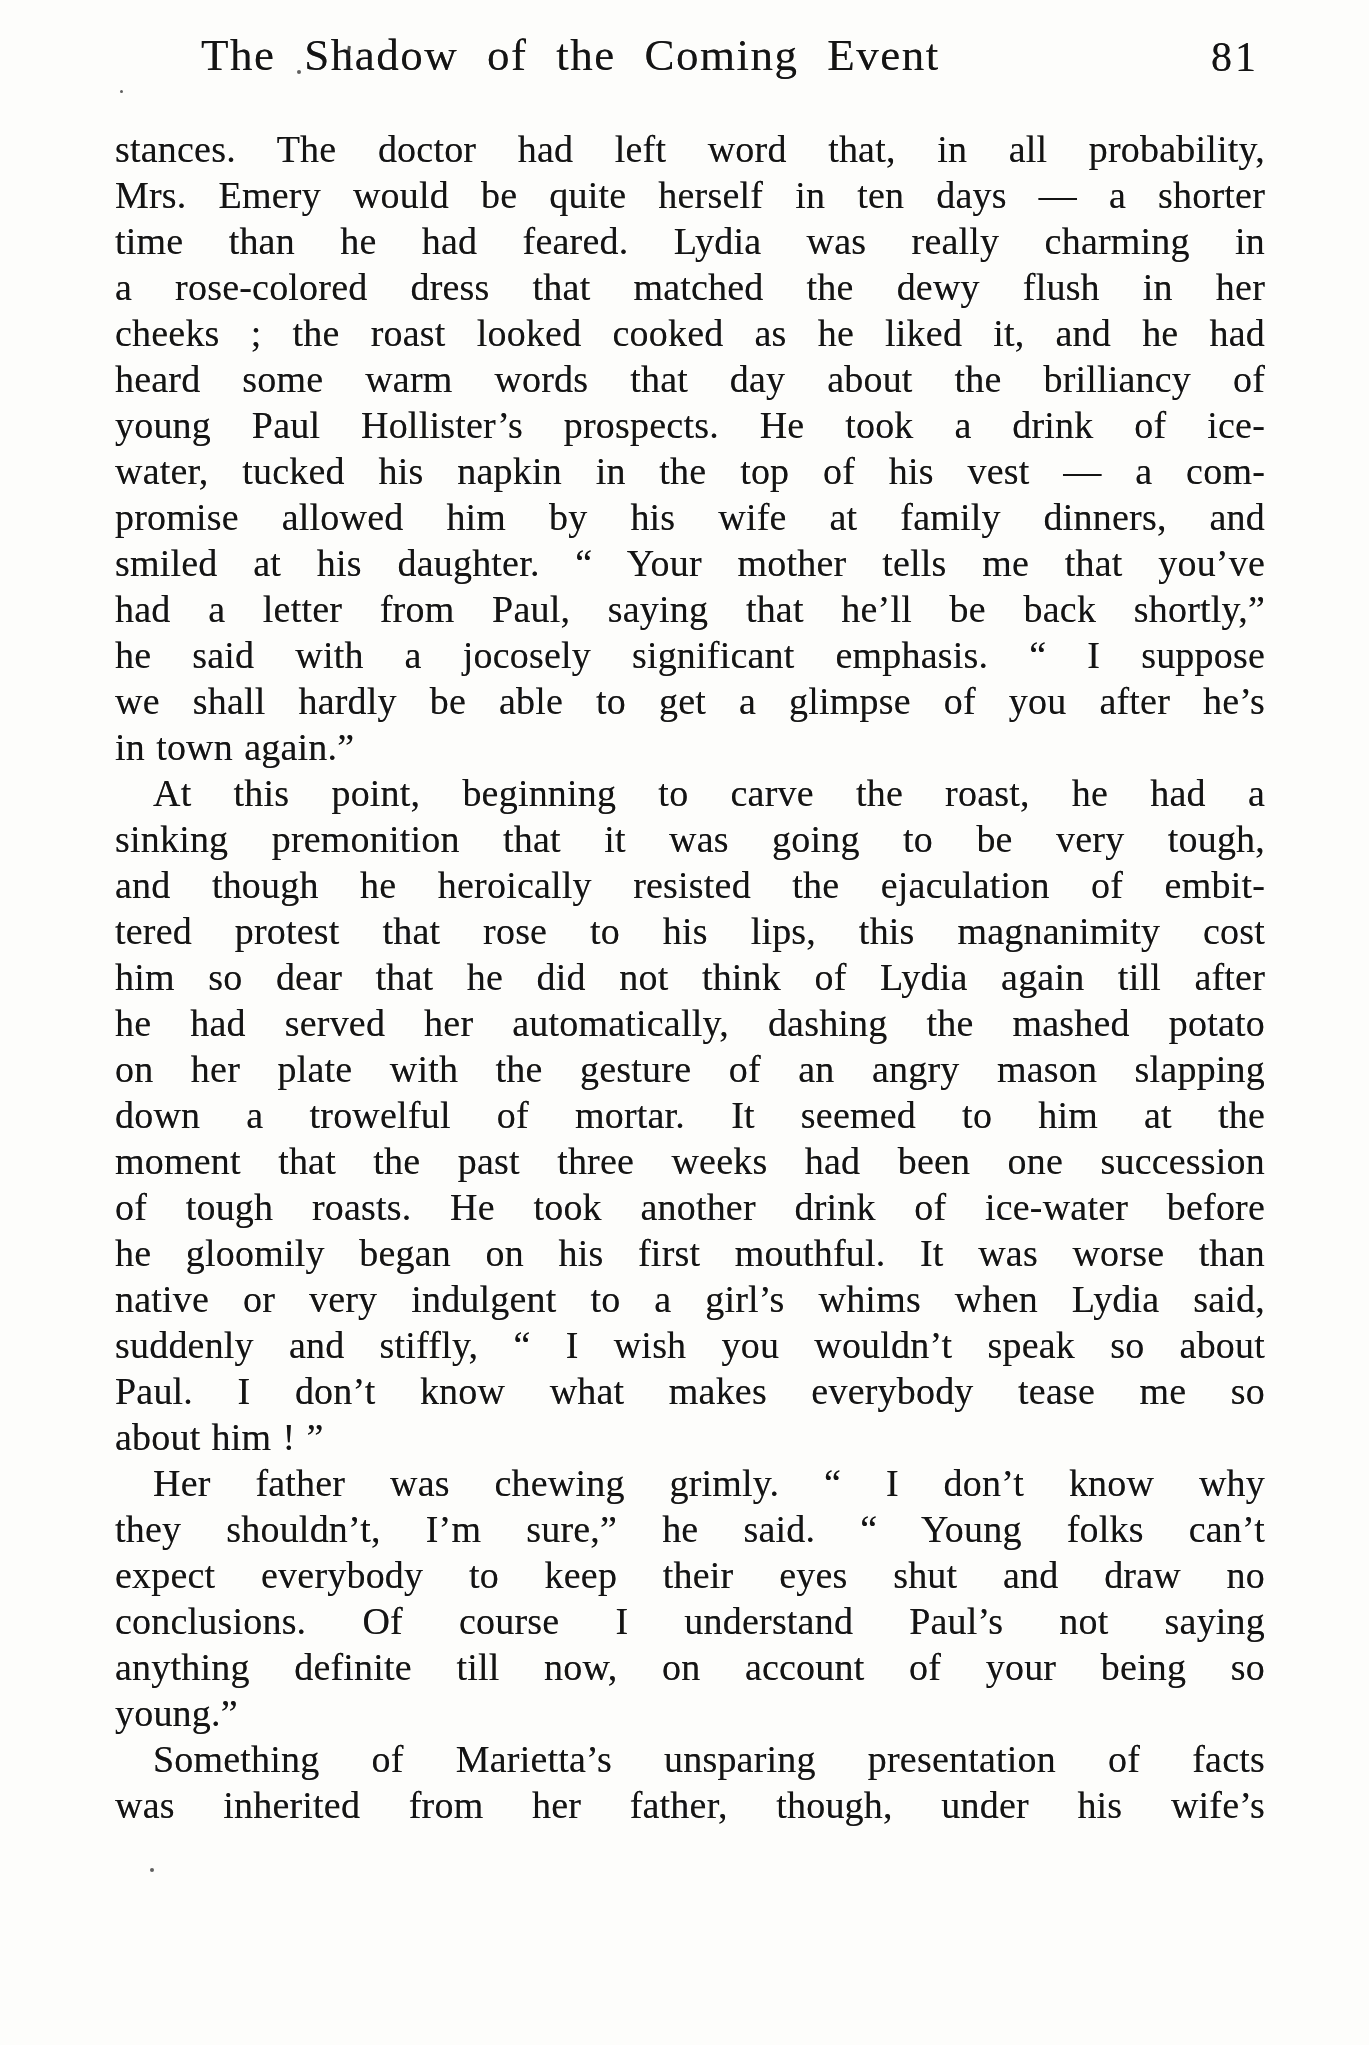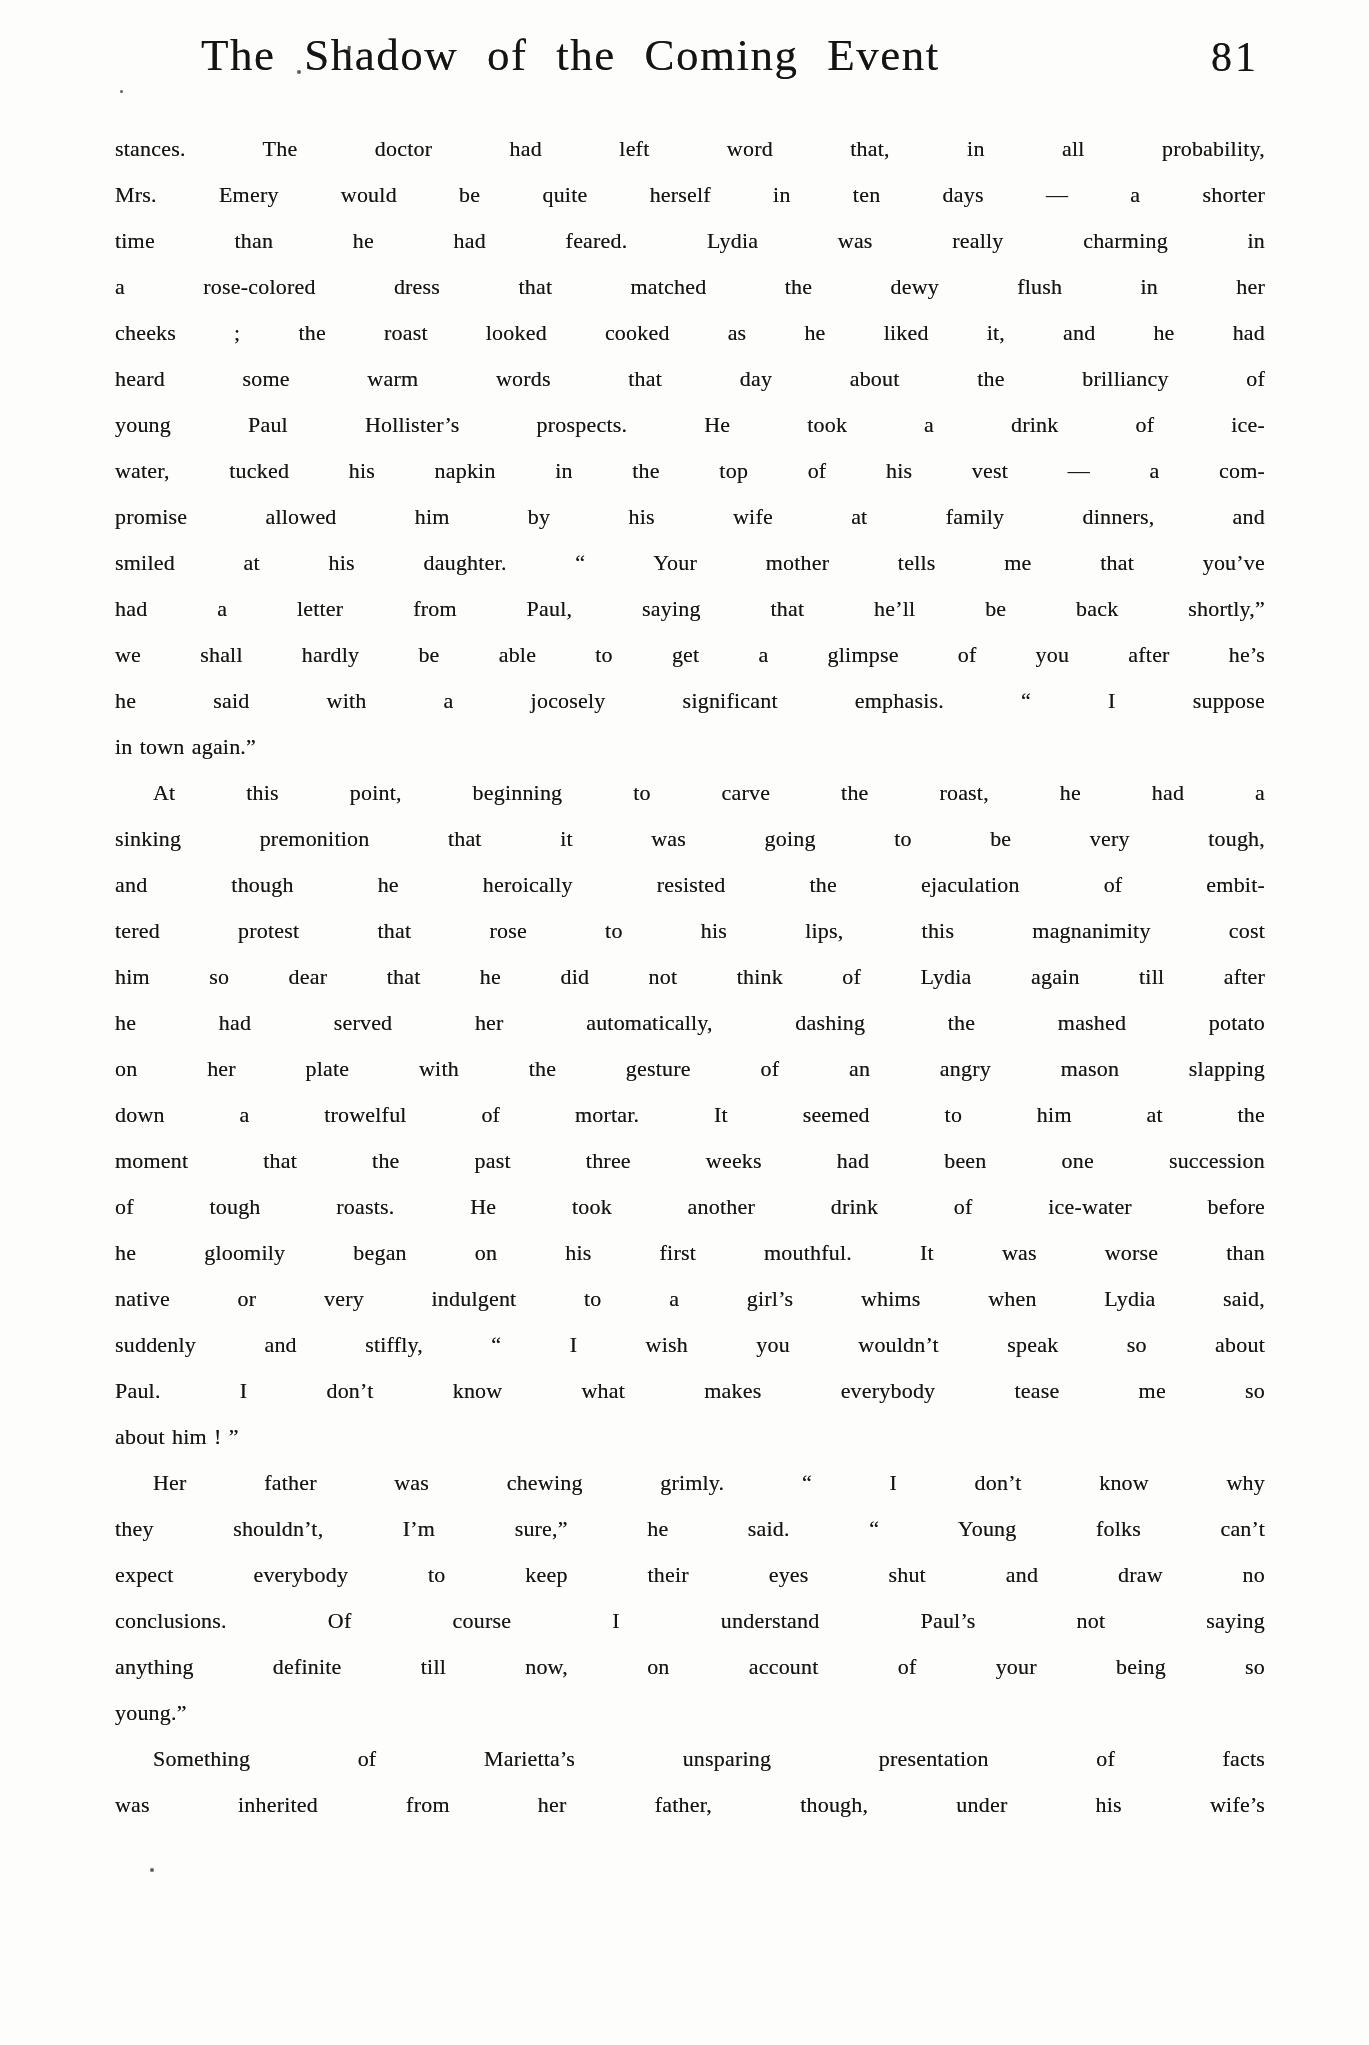--- a/index.html
+++ b/index.html
@@ -43,21 +43,21 @@
     margin-left: 20px;
   }
   
   .bodycol {
     position: absolute;
     left: 115px;
     top: 126px;
     width: 1150px;
   }
   .line {
-    font-size: 22px;
+    font-size: 38px;
     line-height: 46px;
     height: 46px;
     letter-spacing: 0.2px;
     word-spacing: 1.5px;
     white-space: normal;
     text-shadow: 0 0 0.5px rgba(10,10,10,0.55);
   }
   .just {
     text-align: justify;
     text-align-last: justify;
@@ -93,22 +93,22 @@
       <div class="line just">Mrs. Emery would be quite herself in ten days — a shorter</div>
       <div class="line just">time than he had feared.  Lydia was really charming in</div>
       <div class="line just">a rose-colored dress that matched the dewy flush in her</div>
       <div class="line just">cheeks ; the roast looked cooked as he liked it, and he had</div>
       <div class="line just">heard some warm words that day about the brilliancy of</div>
       <div class="line just">young Paul Hollister’s prospects.  He took a drink of ice-</div>
       <div class="line just">water, tucked his napkin in the top of his vest — a com-</div>
       <div class="line just">promise allowed him by his wife at family dinners, and</div>
       <div class="line just">smiled at his daughter.  “ Your mother tells me that you’ve</div>
       <div class="line just">had a letter from Paul, saying that he’ll be back shortly,”</div>
+      <div class="line just">he said with a jocosely significant emphasis.  “ I suppose</div>
       <div class="line just">we shall hardly be able to get a glimpse of you after he’s</div>
-      <div class="line just">he said with a jocosely significant emphasis.  “ I suppose</div>
       <div class="line">in town again.”</div>
       <div class="line just indent">At this point, beginning to carve the roast, he had a</div>
       <div class="line just">sinking premonition that it was going to be very tough,</div>
       <div class="line just">and though he heroically resisted the ejaculation of embit-</div>
       <div class="line just">tered protest that rose to his lips, this magnanimity cost</div>
       <div class="line just">him so dear that he did not think of Lydia again till after</div>
       <div class="line just">he had served her automatically, dashing the mashed potato</div>
       <div class="line just">on her plate with the gesture of an angry mason slapping</div>
       <div class="line just">down a trowelful of mortar.  It seemed to him at the</div>
       <div class="line just">moment that the past three weeks had been one succession</div>

